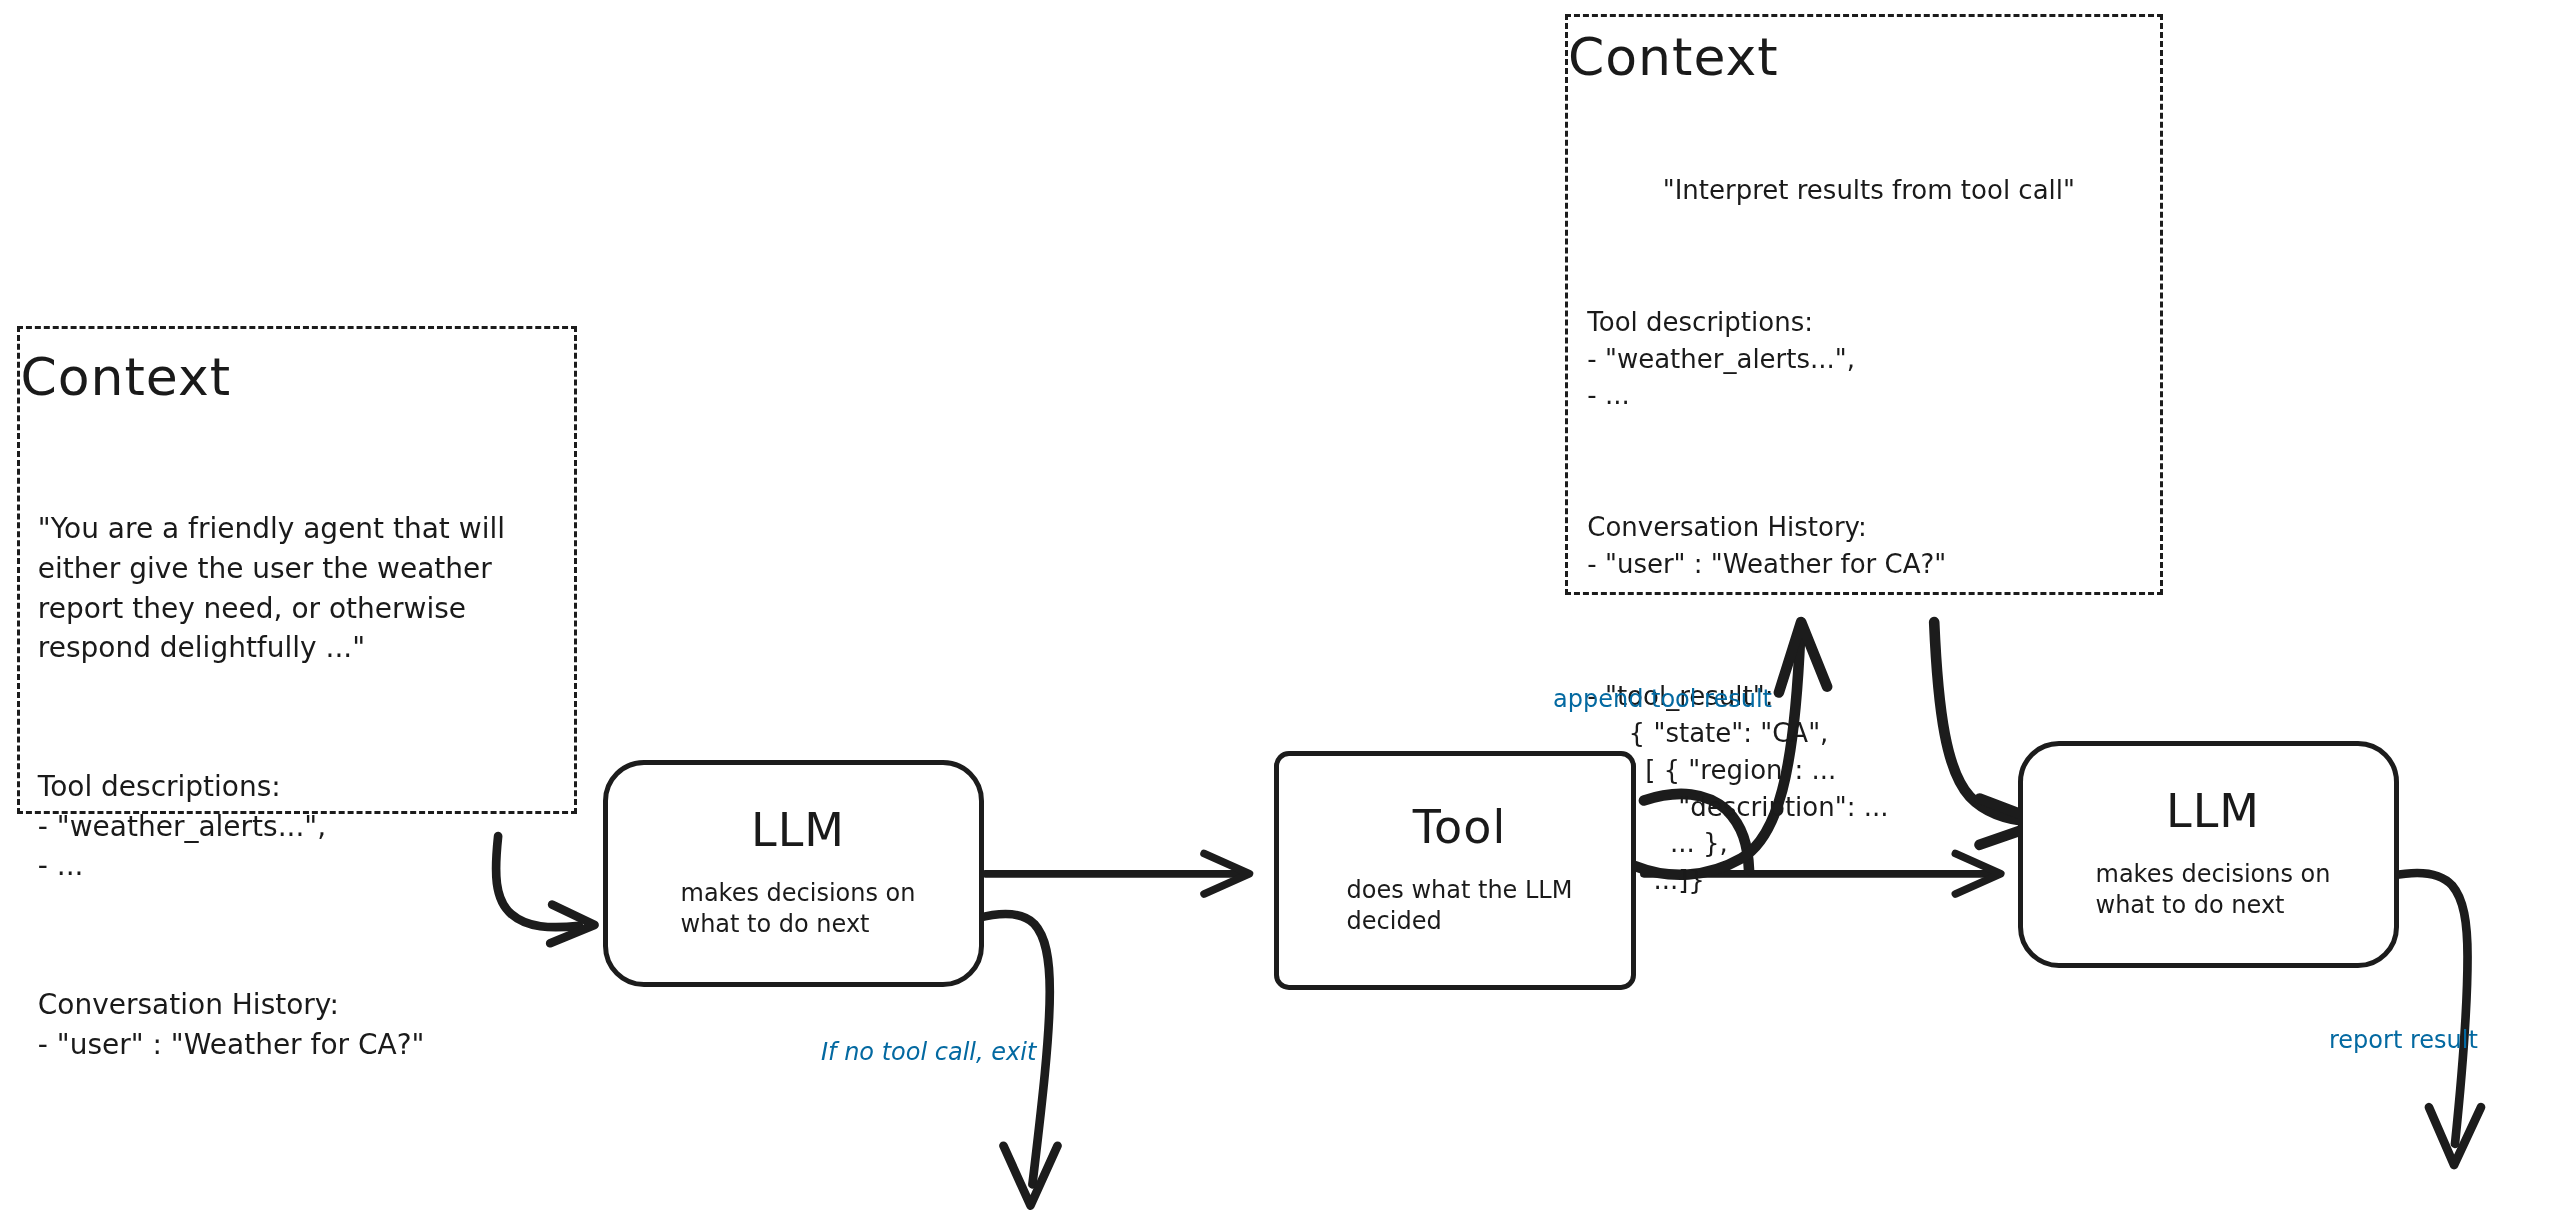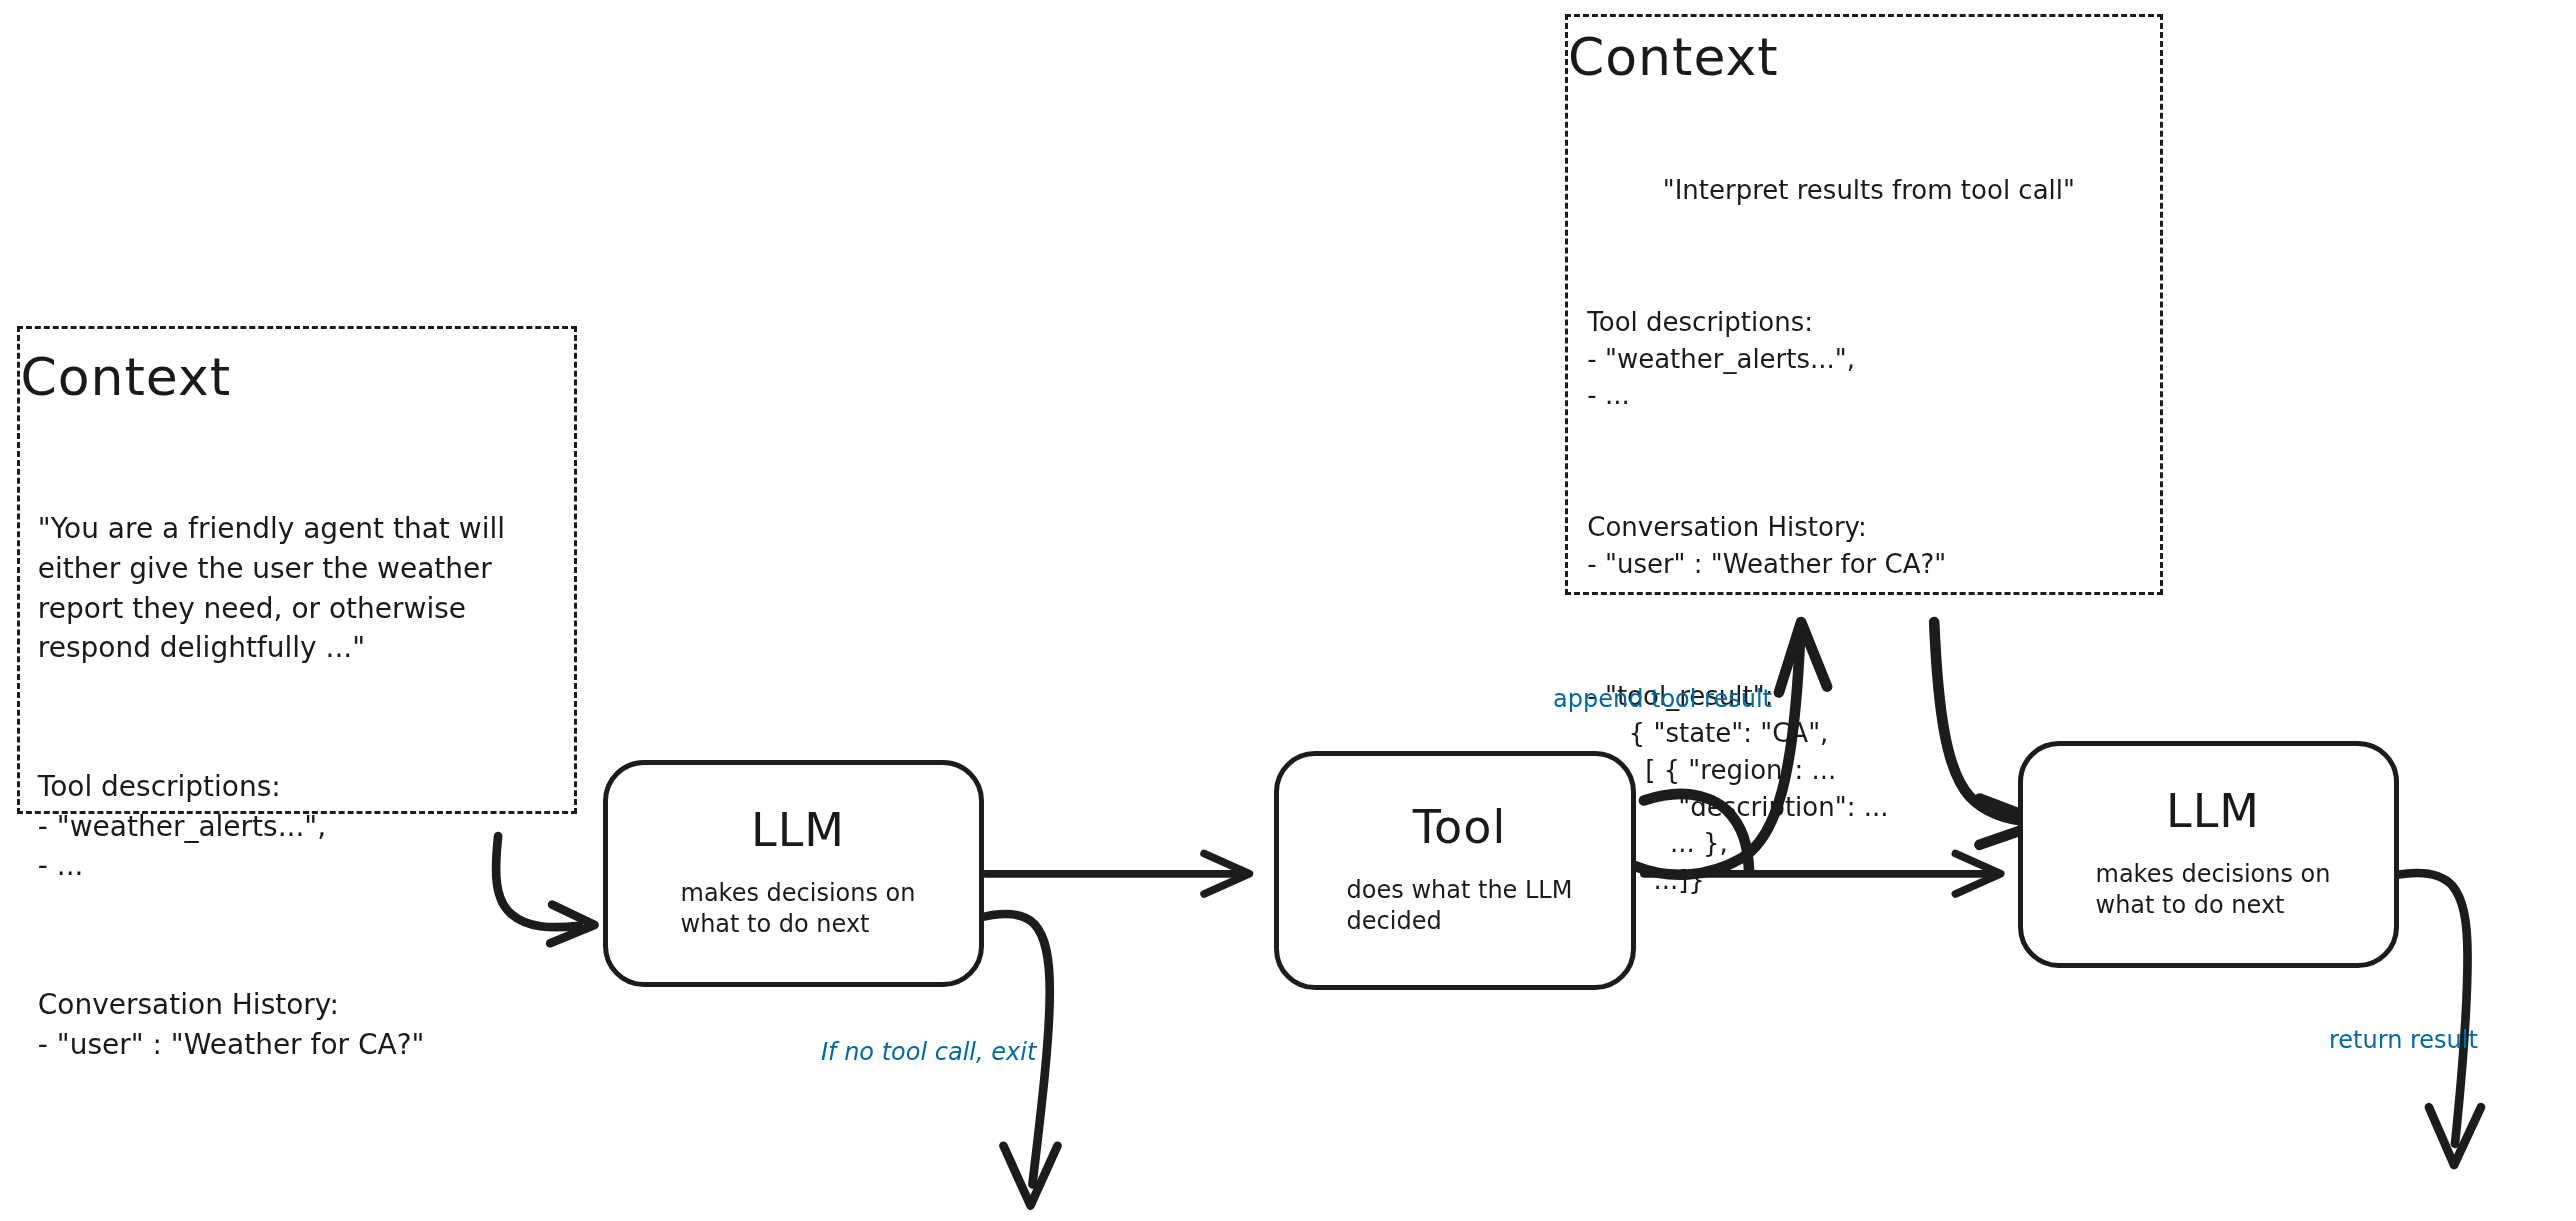--- a/index.html
+++ b/index.html
@@ -180,32 +180,32 @@
         ...]}</div>
     </div>
   </div>
 
   <div class="node-box" style="left:603px; top:760px; width:381px; height:227px;">
     <div class="node-title">LLM</div>
     <div class="node-sub">makes decisions on
 what to do next</div>
   </div>
 
-  <div class="node-box" style="left:1274px; top:751px; width:362px; height:239px;">
+  <div class="node-box" style="left:1274px; top:751px; width:362px; height:239px;border-radius:15px;">
     <div class="node-title">Tool</div>
     <div class="node-sub">does what the LLM
 decided</div>
   </div>
 
   <div class="node-box" style="left:2018px; top:741px; width:381px; height:227px;">
     <div class="node-title">LLM</div>
     <div class="node-sub">makes decisions on
 what to do next</div>
   </div>
 
   <div class="edge-label" style="left:1553px; top:685px;">append tool result</div>
 
   <div class="edge-label" style="left:821px; top:1038px;font-style:italic;">If no tool call, exit</div>
 
-  <div class="edge-label" style="left:2329px; top:1026px;">return result</div>
+  <div class="edge-label" style="left:2329px; top:1026px;">report result</div>
 
 </div>
 
 
 </body></html>

